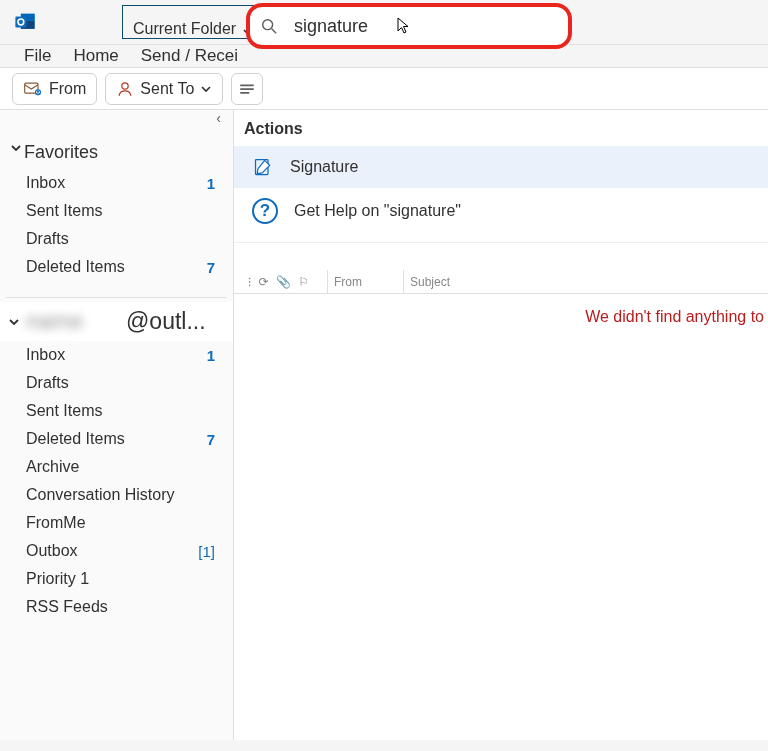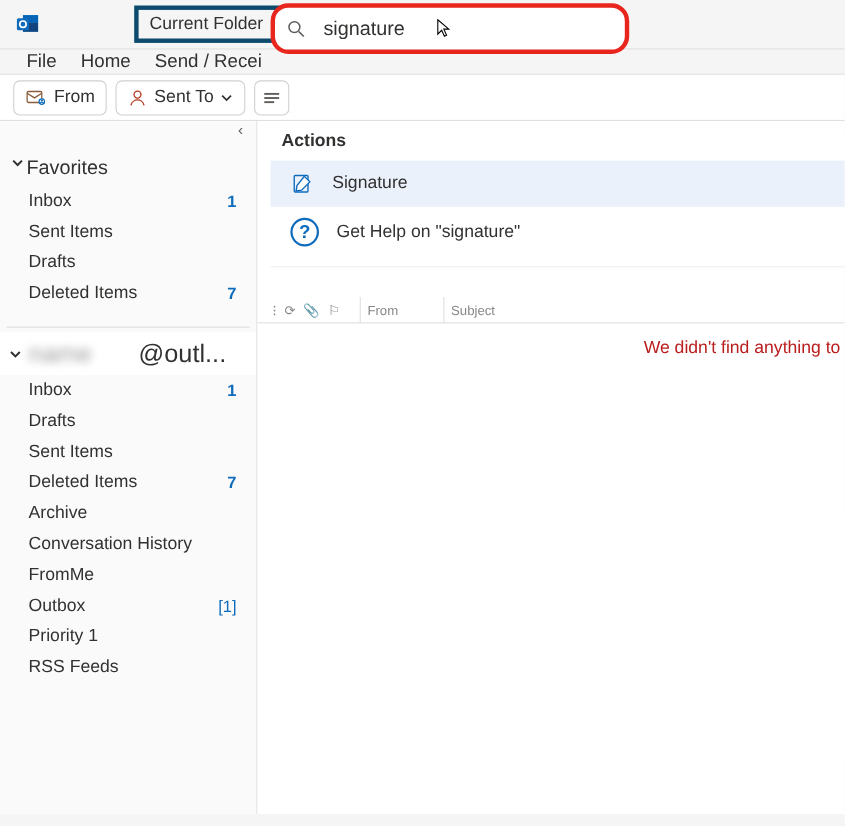--- a/index.html
+++ b/index.html
@@ -3,21 +3,21 @@
 <meta charset="utf-8">
 <style>
   * { box-sizing: border-box; -webkit-font-smoothing: antialiased; }
   html, body { margin:0; padding:0; width:768px; height:751px; overflow:hidden;
     font-family: "Segoe UI", Arial, sans-serif; font-size:15px; color:#323130;
     background:#f5f5f5;
   }
   .topbar { height:45px; display:flex; align-items:center; background:#f5f5f5; position:relative; border-bottom:1px solid #e1dfdd;}
   .logo { width:22px; height:22px; margin-left:14px; margin-right:10px; position:relative;}
   .logo svg { display:block; }
-  .scope { margin-left:76px; display:flex; align-items:center; background:#f5f5f5; border:4px solid #0c4a6e; height:34px; padding:0 10px; font-size:16px; cursor:pointer;}
+  .scope { margin-left:76px; display:flex; align-items:flex-end; background:#f5f5f5; border:1px solid #0c4a6e; height:34px; padding:0 10px; font-size:16px; cursor:pointer;}
   .scope .chev { margin-left:6px;}
   .searchbox { position:absolute; left:246px; top:3px; width:326px; height:46px; border:4px solid #e8261d; border-radius:16px; background:#fff; display:flex; align-items:center; padding:0 10px; z-index:5;}
   .search-icon { width:18px; height:18px; margin-right:14px; color:#605e5c;}
   .search-input { flex:1; border:0; outline:none; font-size:18px; font-family:inherit; color:#323130; background:transparent;}
   .cursor-pointer { position:absolute; top:17px; left:397px; width:14px; height:14px; z-index:6;}
   .cursor-pointer svg { display:block;}
   .tabs { height:23px; display:flex; align-items:center; gap:22px; padding-left:24px; font-size:17px; border-bottom:1px solid #e1dfdd; background:#f5f5f5; }
   .tabs span { cursor:pointer;}
   .commandbar { height:42px; display:flex; align-items:center; padding-left:12px; gap:8px; background:#fff; border-bottom:1px solid #e1dfdd;}
   .pill { display:flex; align-items:center; height:32px; border:1px solid #d2d0ce; border-radius:6px; padding:0 10px; gap:6px; font-size:16px; background:#fff; cursor:pointer;}
@@ -29,21 +29,21 @@
   .favhead .chev { margin-right:2px;}
   .folder-list { list-style:none; margin:0; padding:0 0 12px 0;}
   .folder { display:flex; justify-content:space-between; align-items:center; padding:5px 18px 5px 26px; font-size:16px; cursor:pointer;}
   .folder .count { color:#0f6cbd; font-weight:600; font-size:15px;}
   .folder .count.bracket { font-weight:400;}
   .sep { border-top:1px solid #e1dfdd; margin:4px 6px;}
   .acct { display:flex; align-items:center; padding:6px 14px 6px 8px; font-size:23px; cursor:pointer; background:#fff;}
   .acct .chev { margin-right:6px;}
   .acct .blur { color:transparent; text-shadow: 0 0 8px rgba(0,0,0,0.4); display:inline-block; width:100px;}
   .right { flex:1; position:relative; background:#fff;}
-  .suggest-panel { position:absolute; top:10px; left:12px; right:0; background:#fff; z-index:4; border-bottom:1px solid #f0efee;}
+  .suggest-panel { position:absolute; top:10px; left:0; right:0; background:#fff; z-index:4; border-bottom:1px solid #f0efee;}
   .sugg-head { font-weight:600; font-size:16px; padding:4px 10px 8px 10px;}
   .sugg-item { display:flex; align-items:center; gap:16px; padding:10px 18px; font-size:16px; cursor:pointer;}
   .sugg-item.selected { background:#eaf1fb;}
   .sugg-icon { width:22px; height:22px; display:flex; align-items:center; justify-content:center; color:#0f6cbd;}
   .help-icon-circle { width:26px; height:26px; border:2px solid #0f6cbd; border-radius:50%; color:#0f6cbd; font-size:17px; display:flex; align-items:center; justify-content:center; font-weight:600;}
   .listheader { margin-top:160px; height:24px; display:flex; align-items:center; border-bottom:1px solid #e1dfdd; font-size:12px; color:#8a8886; padding-left:14px; gap:16px;}
   .listheader .col { border-left:1px solid #e1dfdd; padding-left:6px; height:100%; display:flex; align-items:center;}
   .noresults { text-align:right; padding:14px 4px 0 0; font-size:16px; color:#b91c1c; white-space:nowrap; overflow:hidden;}
   .chev-icon { width:12px; height:12px; }
 </style>

